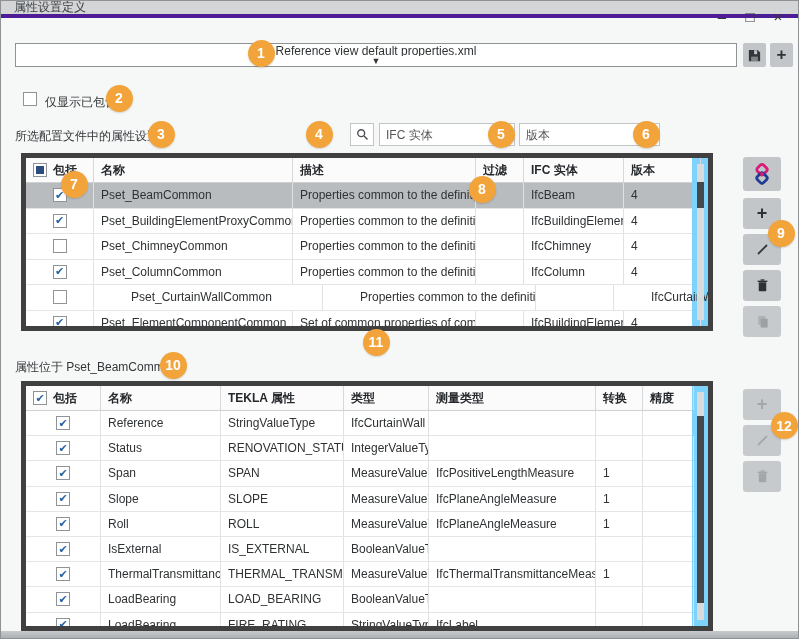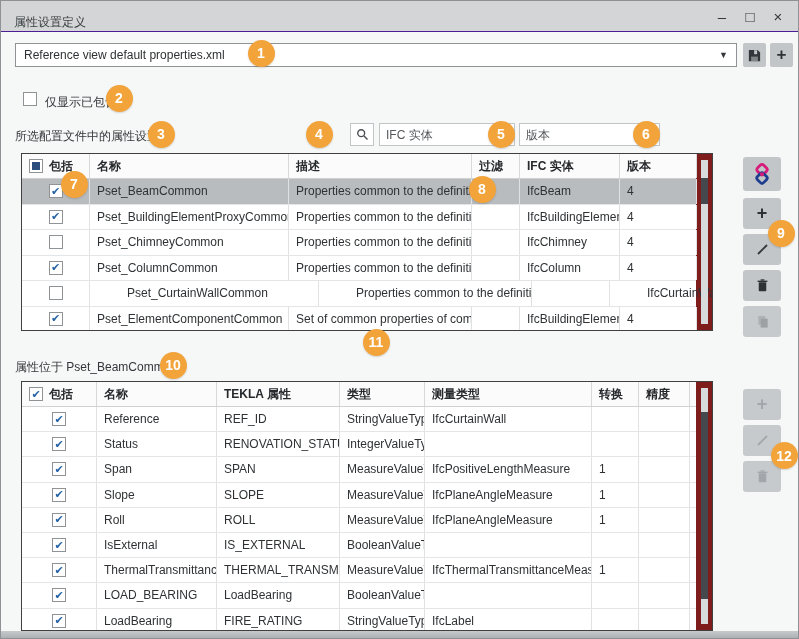--- a/index.html
+++ b/index.html
@@ -1,41 +1,41 @@
 <!DOCTYPE html>
 <html><head>
 <meta charset="utf-8">
 <style>
   html,body{margin:0;padding:0;background:#fff;}
   *{box-sizing:border-box;font-family:"Liberation Sans","DejaVu Sans",sans-serif;}
   .window{position:relative;width:799px;height:639px;background:#f6f7f7;border:1px solid #8e9295;overflow:hidden;font-size:12px;color:#2f3234;}
-  .titlebar{position:absolute;left:0;top:0;right:0;height:31px;background:#d3d5d6;border-bottom:1px solid #4c1d95;display:flex;align-items:flex-end;padding-left:13px;}
+  .titlebar{position:absolute;left:0;top:0;right:0;height:17px;background:#d3d5d6;border-bottom:4px solid #4c1d95;display:flex;align-items:center;padding-left:13px;}
   .title{font-size:12px;color:#3a3e41;}
   .winctrls{position:absolute;right:6px;top:0;height:31px;display:flex;align-items:center;}
   .wbtn{width:28px;height:28px;display:flex;align-items:center;justify-content:center;font-size:15px;color:#34383b;cursor:default;}
   .bottom-edge{position:absolute;left:0;right:0;bottom:0;height:7px;background:linear-gradient(#c7c9cb,#aeb1b3);}
 
-  .combo{position:absolute;left:14px;top:42px;width:722px;height:24px;background:#fff;border:1px solid #8f9396;display:flex;align-items:center;padding:0 8px;}
+  .combo{position:absolute;left:14px;top:42px;width:722px;height:24px;background:#fff;border:1px solid #8f9396;display:flex;align-items:center;padding:0 8px;flex-direction:column;}
   .combo .val{flex:1;white-space:nowrap;overflow:hidden;}
   .combo .arrow{font-size:9px;color:#34383b;}
   .sqbtn{position:absolute;width:23px;height:24px;background:#c3c6c8;border-radius:2px;display:flex;align-items:center;justify-content:center;color:#2e3235;}
   .sqbtn.save{left:742px;top:42px;}
   .sqbtn.add-top{left:769px;top:42px;font-size:17px;font-weight:bold;}
 
   .cb{width:14px;height:14px;background:#fff;border:1px solid #8f9396;display:inline-flex;align-items:center;justify-content:center;flex:none;}
   .cb .glyph{font-size:11px;line-height:1;color:#2563a6;font-weight:bold;transform:translateY(-0.5px);}
   .cb .indsq{width:8px;height:8px;background:#2a4d7e;display:block;}
 
   .lbl{position:absolute;white-space:nowrap;color:#33373a;}
   .field{position:absolute;height:23px;background:#fff;border:1px solid #c2c5c7;font-size:12px;padding:0 6px;color:#55585b;outline:none;}
   .field::placeholder{color:#55585b;opacity:1;}
   .field.search::placeholder{color:#9aa0a3;font-style:italic;}
   .iconbox{position:absolute;height:23px;width:24px;background:#fff;border:1px solid #c2c5c7;display:flex;align-items:center;justify-content:center;}
 
-  .table{position:absolute;left:20px;background:#7f1d1d;border:1px solid #404040;overflow:hidden;}
+  .table{position:absolute;left:20px;background:#7dd3fc;border:5px solid #404040;overflow:hidden;}
   .thead{display:grid;width:calc(100% - 16px);height:25px;background:#fbfbfc;border-bottom:1px solid #cfd1d3;}
   .hcell{display:flex;align-items:center;padding-left:7px;border-right:1px solid #d6d8da;font-weight:bold;color:#26292c;white-space:nowrap;overflow:hidden;gap:6px;}
   .hcell.filler{border-right:none;}
   .tbody{width:calc(100% - 16px);}
   .trow{display:grid;border-bottom:1px solid #e3e5e7;background:#fff;}
   .trow.selected{background:#b9bcbe;}
   .cell{display:flex;align-items:center;padding-left:7px;border-right:1px solid #dfe1e3;white-space:nowrap;overflow:hidden;color:#2f3234;}
   .cell.filler{border-right:none;}
   .cell.cbcell{justify-content:center;padding-left:0;}
   .vscroll{position:absolute;right:4px;top:6px;bottom:6px;width:7px;background:#d8dbdc;}
@@ -256,21 +256,20 @@
         <div class="hcell filler"></div>
       </div>
     <div class="tbody">
         <div class="trow" style="grid-template-columns: 75px 120px 123px 85px 167px 47px 51px 1fr; height: 25.2px;">
           <div class="cell cbcell">
             <span class="cb checked">
               <span class="glyph">✔</span>
             </span>
           </div>
           <div class="cell">Reference</div>
-          <div class="cell">REF_ID</div>
           <div class="cell">StringValueType</div>
           <div class="cell">IfcCurtainWall</div>
           <div class="cell"></div>
           <div class="cell"></div>
           <div class="cell filler"></div>
         </div>
         <div class="trow" style="grid-template-columns: 75px 120px 123px 85px 167px 47px 51px 1fr; height: 25.2px;">
           <div class="cell cbcell">
             <span class="cb checked">
               <span class="glyph">✔</span>
@@ -353,22 +352,22 @@
           <div class="cell">1</div>
           <div class="cell"></div>
           <div class="cell filler"></div>
         </div>
         <div class="trow" style="grid-template-columns: 75px 120px 123px 85px 167px 47px 51px 1fr; height: 25.2px;">
           <div class="cell cbcell">
             <span class="cb checked">
               <span class="glyph">✔</span>
             </span>
           </div>
+          <div class="cell">LoadBearing</div>
           <div class="cell">LOAD_BEARING</div>
-          <div class="cell">LoadBearing</div>
           <div class="cell">BooleanValueTyp</div>
           <div class="cell"></div>
           <div class="cell"></div>
           <div class="cell"></div>
           <div class="cell filler"></div>
         </div>
         <div class="trow" style="grid-template-columns: 75px 120px 123px 85px 167px 47px 51px 1fr; height: 25.2px;">
           <div class="cell cbcell">
             <span class="cb checked">
               <span class="glyph">✔</span>
@@ -410,15 +409,15 @@
       <div class="badge" style="left: 104.5px; top: 83.5px;">2</div>
       <div class="badge" style="left: 146.5px; top: 119.5px;">3</div>
       <div class="badge" style="left: 304.5px; top: 119.5px;">4</div>
       <div class="badge" style="left: 486.5px; top: 119.5px;">5</div>
       <div class="badge" style="left: 631.5px; top: 119.5px;">6</div>
       <div class="badge" style="left: 59.5px; top: 169.5px;">7</div>
       <div class="badge" style="left: 467.5px; top: 174.5px;">8</div>
       <div class="badge" style="left: 766.5px; top: 218.5px;">9</div>
       <div class="badge" style="left: 158.5px; top: 350.5px;">10</div>
       <div class="badge" style="left: 361.5px; top: 327.5px;">11</div>
-      <div class="badge" style="left: 769.5px; top: 441px;">12</div>
+      <div class="badge" style="left: 769.5px; top: 411px;">12</div>
     </div>
 </div>
 
 </body></html>

